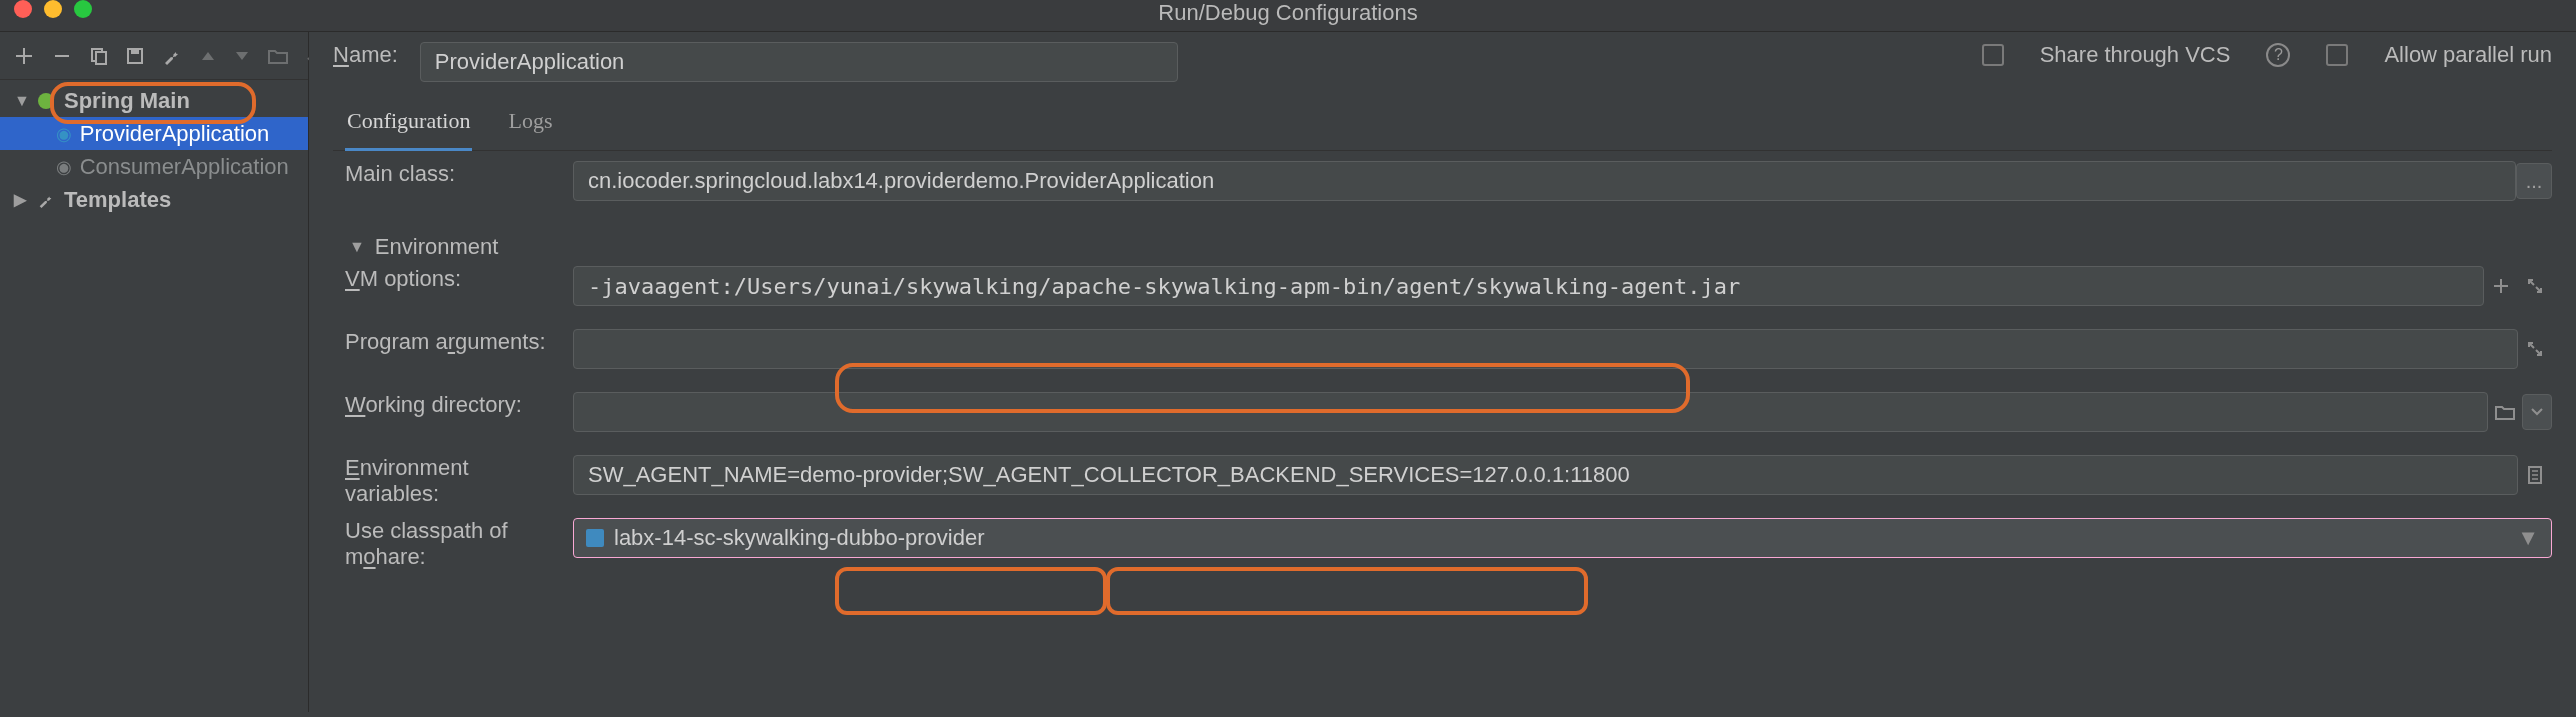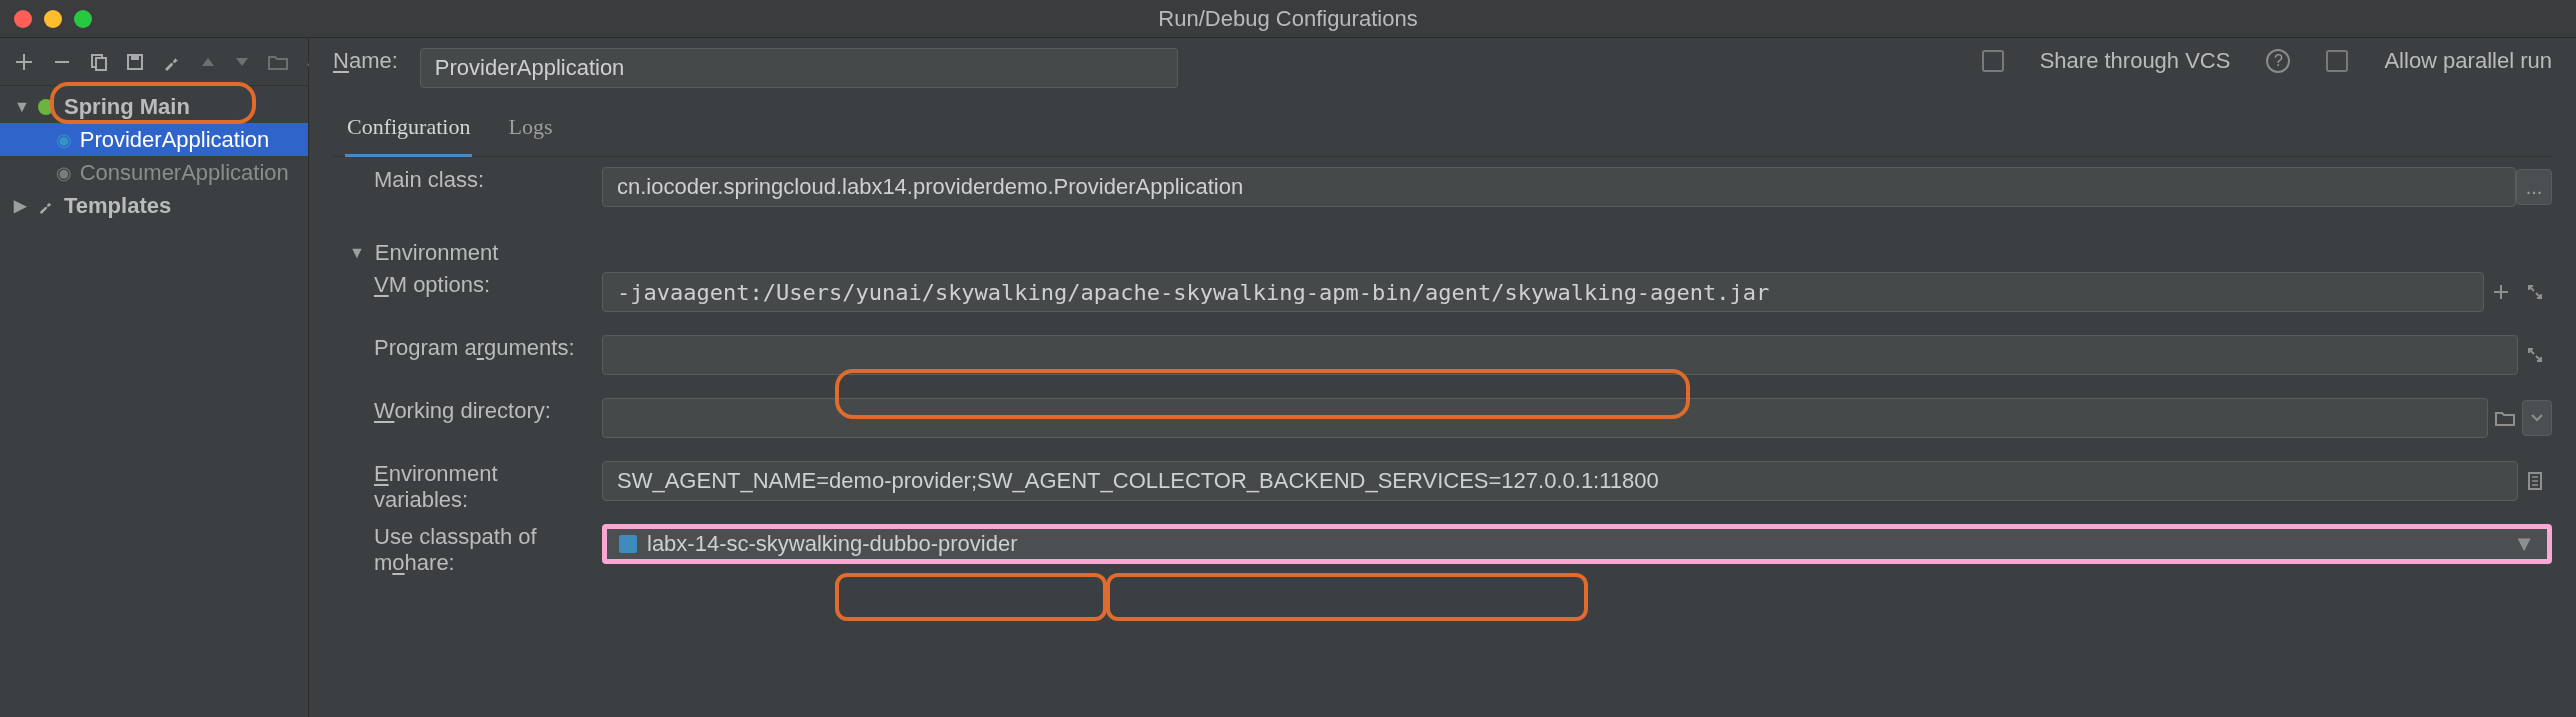--- a/index.html
+++ b/index.html
@@ -6,24 +6,24 @@
 body {
   background: #3c3f41;
   color: #bbbbbb;
   font-family: -apple-system, "Helvetica Neue", Arial, sans-serif;
   font-size: 22px;
   width: 2576px;
   height: 718px;
   overflow: hidden;
 }
 .titlebar {
-  height: 38px;
+  height: 32px;
   background: #3a3c3e;
   display: flex;
-  align-items: center;
+  align-items: flex-start;
   position: relative;
   border-bottom: 1px solid #2b2b2b;
 }
 .traffic { display: flex; gap: 12px; padding-left: 14px; }
 .dot { width: 18px; height: 18px; border-radius: 50%; }
 .dot.red { background: #ff5f57; }
 .dot.yellow { background: #febc2e; }
 .dot.green { background: #28c840; }
 .titlebar-title {
   position: absolute; left: 50%; transform: translateX(-50%);
@@ -73,32 +73,32 @@
 }
 .input.wide { flex:1; }
 .name-input { width: 758px; flex:none; }
 .right-options { margin-left:auto; display:flex; align-items:center; gap:36px; color:#bbbbbb; }
 .checkbox { width:22px; height:22px; border:2px solid #7a7a7a; border-radius:3px; display:inline-block; }
 .help-icon { width:24px;height:24px;border:2px solid #8a8a8a;border-radius:50%; display:inline-flex;align-items:center;justify-content:center;font-size:16px;color:#9a9a9a;}
 .tabs { display:flex; gap:34px; padding-left:12px; margin-top:6px; border-bottom:1px solid #323232; }
 .tab { padding:12px 2px 14px; color:#9e9e9e; font-size:22px;font-family:Liberation Serif, serif; }
 .tab.active { color:#d6d6d6; border-bottom:3px solid #4a88c7; margin-bottom:-1px;}
 .form { padding: 10px 0 0 12px; }
-.form .row { height:63px;margin-left:29px; }
+.form .row { height:63px; }
 .form .label { width: 206px; }
 .field-wrap { flex:1; display:flex; align-items:center; }
 .small-btn {
   width:36px; height:36px; background:#4b4f51; border:1px solid #5a5d5e; border-radius:4px;
   display:flex; align-items:center; justify-content:center; color:#a0a0a0; font-size:20px;
 }
 .sect-header { display:flex; align-items:center; gap:10px; padding:10px 0 6px 4px; color:#bbbbbb; }
 .sect-header .arrow { font-size:16px; color:#9e9e9e; }
 .end-icon { width:34px; height:34px; display:flex; align-items:center; justify-content:center; color:#8f8f8f; }
 .combo {
-  background:#4b4f51; border:5px solid #f9a8d4; border-radius:4px;
+  background:#4b4f51; border:1px solid #f9a8d4; border-radius:4px;
   height:40px; display:flex; align-items:center; padding:0 12px; gap:10px; color:#cfcfcf; flex:1;
 }
 .combo .chev { margin-left:auto; color:#8f8f8f; }
 .mod-icon { width:18px;height:18px;background:#3f8abf; display:inline-block; border-radius:2px;}
 .highlight-box {
   position:absolute; border:4px solid #e06b2c; border-radius:18px; pointer-events:none;
 }
 .hb1 { left:50px; top:82px; width:206px; height:42px; }
 .hb2 { left:526px; top:331px; width:855px; height:50px; }
 .hb3 { left:526px; top:535px; width:272px; height:48px; border-radius:12px;}

